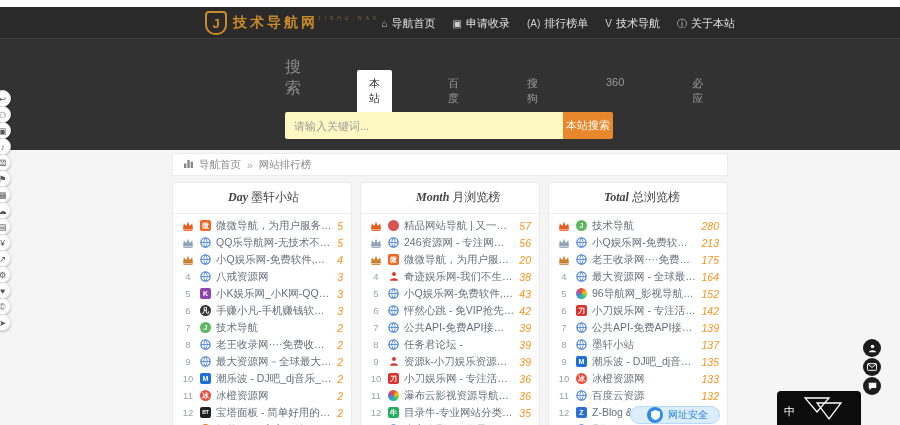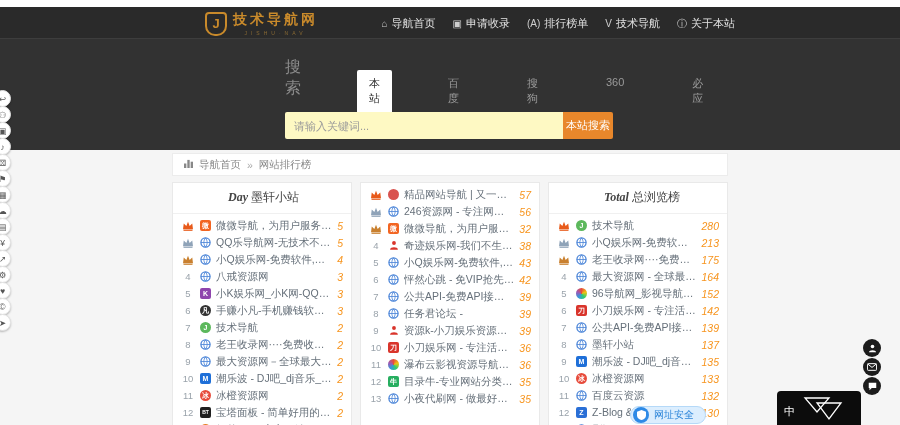--- a/index.html
+++ b/index.html
@@ -10,21 +10,21 @@
     font-family:"Liberation Sans", sans-serif;
   }
   
   .top-strip { position:absolute; top:0; left:0; width:900px; height:7px; background:#ffffff; }
   .header { position:absolute; top:7px; left:0; width:900px; height:143px; background:#323232; }
   .nav-strip { position:absolute; top:0; left:0; width:100%; height:32px; background:#2a2a2a; border-bottom:1px solid #3d3d3d; }
 
   .logo { position:absolute; left:205px; top:4px; display:flex; align-items:center; gap:6px; }
   .logo-badge { width:22px; height:24px; border:2px solid #c98a2b; border-radius:4px 4px 10px 10px;
     color:#c98a2b; font-weight:bold; font-size:13px; display:flex; align-items:center; justify-content:center; }
-  .logo-texts { display:flex; flex-direction:column;align-items:center; }
+  .logo-texts { display:flex; flex-direction:row; }
   .logo-title { color:#c98a2b; font-size:14px; font-weight:bold; letter-spacing:3px; }
   .logo-sub { color:#8a6a33; font-size:5px; letter-spacing:4px; margin-top:1px; }
 
   .main-nav { position:absolute; right:165px; top:9px; display:flex; gap:17px; }
   .nav-item { color:#e2e2e2; font-size:11px; cursor:pointer; display:flex; align-items:center; gap:4px; white-space:nowrap; }
   .nav-item .glyph { font-size:10px; color:#cfcfcf; }
 
   
   .search-wrap { position:absolute; left:285px; top:44px; width:328px; }
   .search-tabs-row { display:flex; align-items:flex-end; }
@@ -74,21 +74,21 @@
     display:flex; align-items:center; justify-content:center; cursor:pointer; z-index:55; }
 
   
   .corner { position:absolute; left:777px; top:391px; width:84px; height:40px; background:#0c0c0c;
     border-radius:4px; display:flex; align-items:center; padding:0 7px; gap:8px; z-index:54; cursor:pointer; }
   .corner-zh { color:#fff; font-size:11px; line-height:1; }
 
   
   .sec-badge { position:absolute; left:630px; top:406px; height:18px; background:#dceefe;
     border:1px solid #b5d9f8; border-radius:10px; display:flex; align-items:center; gap:5px;
-    padding:1px 11px 1px 2px; z-index:60; cursor:pointer; }
+    padding:1px 11px 1px 16px; z-index:60; cursor:pointer; }
   .sec-ic { width:16px; height:16px; border-radius:50%; background:#2e8ae6; display:flex; align-items:center; justify-content:center; }
   .sec-text { font-size:10px; color:#2e86d9; white-space:nowrap; }
 </style>
 </head>
 <body>
 
 <div class="top-strip"></div>
 
 <header class="header">
   <div class="nav-strip"></div>
@@ -267,20 +267,21 @@
         </div>
         <div class="brow">
           <span class="rank">13</span>
           <span class="fav fav-circle" style="background: rgb(230, 126, 34); color: rgb(255, 255, 255);"></span>
           <span class="btitle">织梦CMS 官方网站 - 内容管理系统 - 上...</span>
           <span class="bcnt">2</span>
         </div>
       </div>
     </section>
     <section class="board-card">
+      <div class="board-head"><i>Month</i><span>月浏览榜</span></div>
       <div class="board-list">
         <div class="brow">
           <span class="rank"><svg width="12" height="10" viewBox="0 0 14 12">
               <path d="M1 10 L1.9 3 L5 6 L7 0.8 L9 6 L12.1 3 L13 10 Z" fill="#e85a1a"></path>
               <rect x="1.6" y="10.4" width="10.8" height="1.4" fill="#e85a1a"></rect>
             </svg></span>
           <span class="fav fav-circle" style="background: rgb(217, 83, 79); color: rgb(255, 255, 255);"></span>
           <span class="btitle">精品网站导航 | 又一个WordPress站点</span>
           <span class="bcnt">57</span>
         </div>
@@ -298,21 +299,21 @@
           <span class="btitle">246资源网 - 专注网络资源快速下载</span>
           <span class="bcnt">56</span>
         </div>
         <div class="brow">
           <span class="rank"><svg width="12" height="10" viewBox="0 0 14 12">
               <path d="M1 10 L1.9 3 L5 6 L7 0.8 L9 6 L12.1 3 L13 10 Z" fill="#c9802f"></path>
               <rect x="1.6" y="10.4" width="10.8" height="1.4" fill="#c9802f"></rect>
             </svg></span>
           <span class="fav fav-square" style="background: rgb(242, 101, 34); color: rgb(255, 255, 255);">微</span>
           <span class="btitle">微微导航，为用户服务的目录网站</span>
-          <span class="bcnt">32</span>
+          <span class="bcnt">20</span>
         </div>
         <div class="brow">
           <span class="rank">4</span>
           <span class="fav">
             <svg width="10" height="11" viewBox="0 0 12 12">
               <circle cx="6" cy="3" r="2.3" fill="#d9342b"></circle>
               <path d="M1.3 11 C1.3 7.3 10.7 7.3 10.7 11 Z" fill="#d9342b"></path>
             </svg>
           </span>
           <span class="btitle">奇迹娱乐网-我们不生产资源,我们只是...</span>

